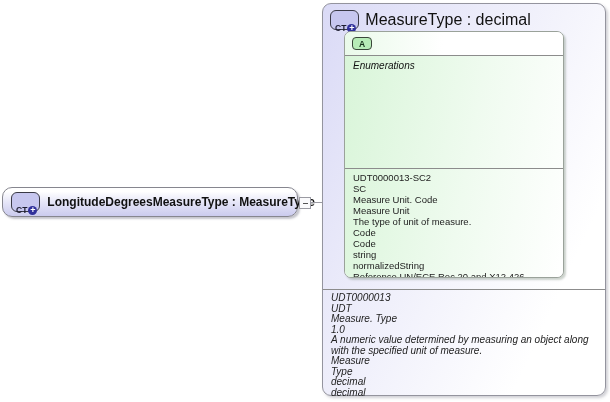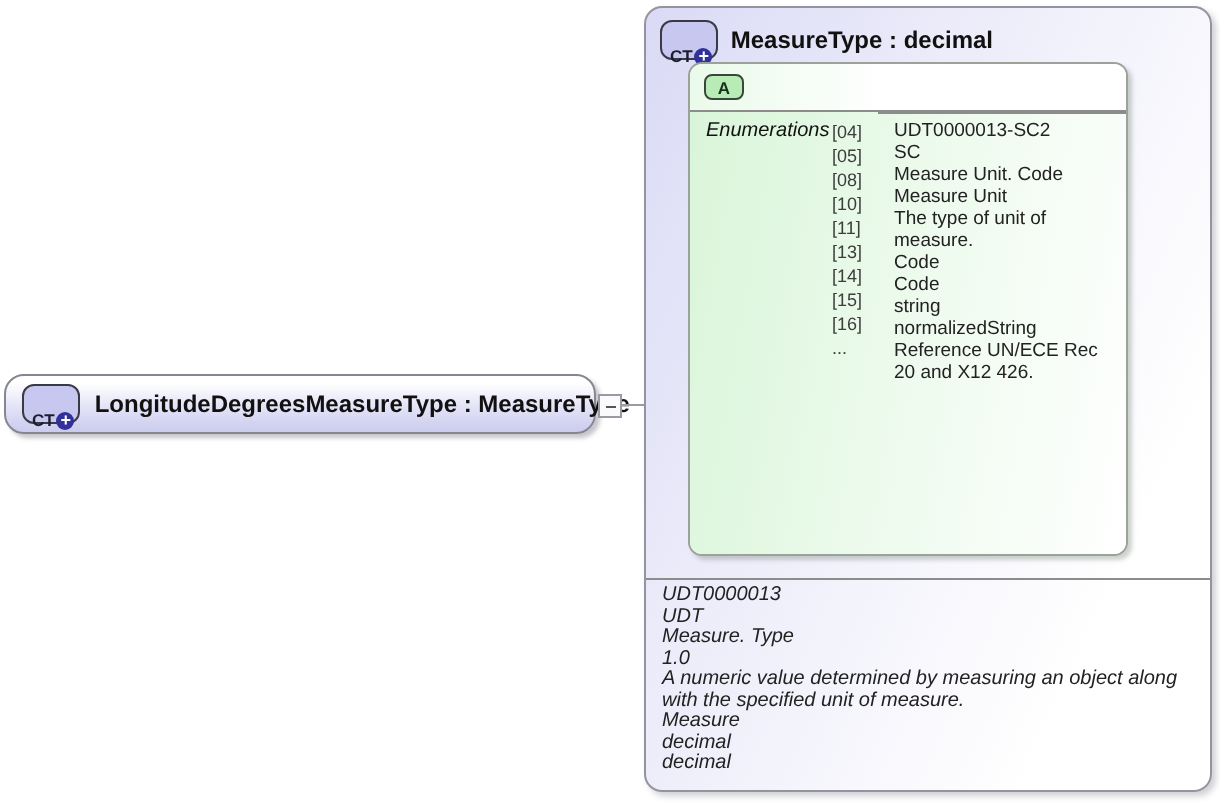--- a/index.html
+++ b/index.html
@@ -49,37 +49,37 @@
   .handle .dash { width: 5px; height: 1px; background: #555; }
 
   
   .outerbox {
     position: absolute; left: 322px; top: 3px; width: 284px; height: 393px;
     border: 1px solid #94949e; border-radius: 9px;
     background: linear-gradient(115deg, #dadaf6 0%, #ececfa 35%, #ffffff 80%);
     box-shadow: 2px 2px 3px rgba(100,100,115,0.3);
   }
   .outer-header { display: flex; align-items: center; gap: 6px; padding: 6px 7px 0 7px; }
-  .box-title { font-size: 12px; font-weight: bold; color: #111; white-space: nowrap; text-align: center; }
+  .box-title { font-size: 16px; font-weight: normal; color: #111; white-space: nowrap; text-align: center; }
 
   
   .innerbox {
     position: absolute; left: 21px; top: 27px; width: 220px; height: 247px;
     border: 1px solid #9aa29a; border-radius: 7px; background: #ffffff;
     box-shadow: 2px 2px 2px rgba(90,110,90,0.3);
     display: flex; flex-direction: column; overflow: hidden;
   }
   .inner-header {
     height: 24px; flex: 0 0 auto; display: flex; align-items: center; gap: 6px;
     padding: 0 7px; background: linear-gradient(90deg, #eafaea 0%, #ffffff 45%);
     border-bottom: 1px solid #8c8c8c;
   }
   .inner-title { font-size: 11.5px; font-weight: bold; color: #111; white-space: nowrap; }
   .green-body {
-    flex: 1; display: flex; flex-direction: row;
+    flex: 1; display: flex; flex-direction: column;
     background: linear-gradient(100deg, #d9f5d9 0%, #effbef 55%, #ffffff 100%);
   }
   .enum-section { height: 112px; flex: 0 0 auto; display: flex; padding: 4px 8px 0 8px; }
   .enum-label { width: 63px; flex: 0 0 auto; font-size: 10px; font-style: italic; color: #111; }
   .enum-values { font-size: 9px; line-height: 12px; color: #3d3d3d; }
   .inner-annotation {
     flex: 1; border-top: 1px solid #8c8c8c; padding: 3px 8px 0 8px;
     font-size: 9.5px; line-height: 11px; color: #222;
   }
 
@@ -118,32 +118,20 @@
       <span class="box-title">MeasureType : decimal</span>
     </div>
 
     <div class="innerbox">
       <div class="inner-header">
         <span class="a-badge">A</span>
       </div>
       <div class="green-body">
         <div class="enum-section">
           <div class="enum-label">Enumerations</div>
-          <div class="enum-values">
-              <div>[04]</div>
-              <div>[05]</div>
-              <div>[08]</div>
-              <div>[10]</div>
-              <div>[11]</div>
-              <div>[13]</div>
-              <div>[14]</div>
-              <div>[15]</div>
-              <div>[16]</div>
-              <div>...</div>
-            </div>
         </div>
         <div class="inner-annotation">
             <div>UDT0000013-SC2</div>
             <div>SC</div>
             <div>Measure Unit. Code</div>
             <div>Measure Unit</div>
             <div>The type of unit of measure.</div>
             <div>Code</div>
             <div>Code</div>
             <div>string</div>
@@ -153,18 +141,19 @@
       </div>
     </div>
 
     <div class="outer-annotation">
         <div>UDT0000013</div>
         <div>UDT</div>
         <div>Measure. Type</div>
         <div>1.0</div>
         <div>A numeric value determined by measuring an object along with the specified unit of measure.</div>
         <div>Measure</div>
+        <div>Type</div>
         <div>decimal</div>
         <div>decimal</div>
       </div>
   </div>
 
 </div>
 
 </body></html>

